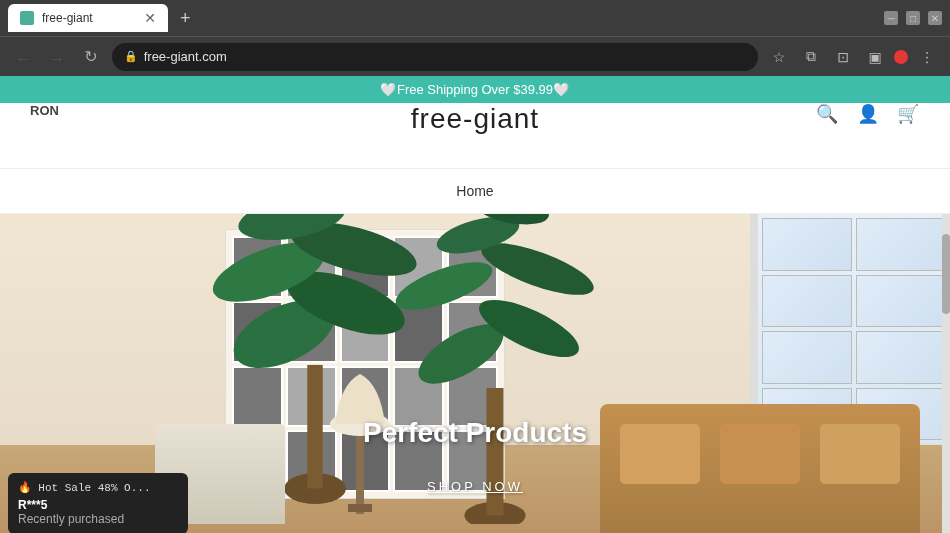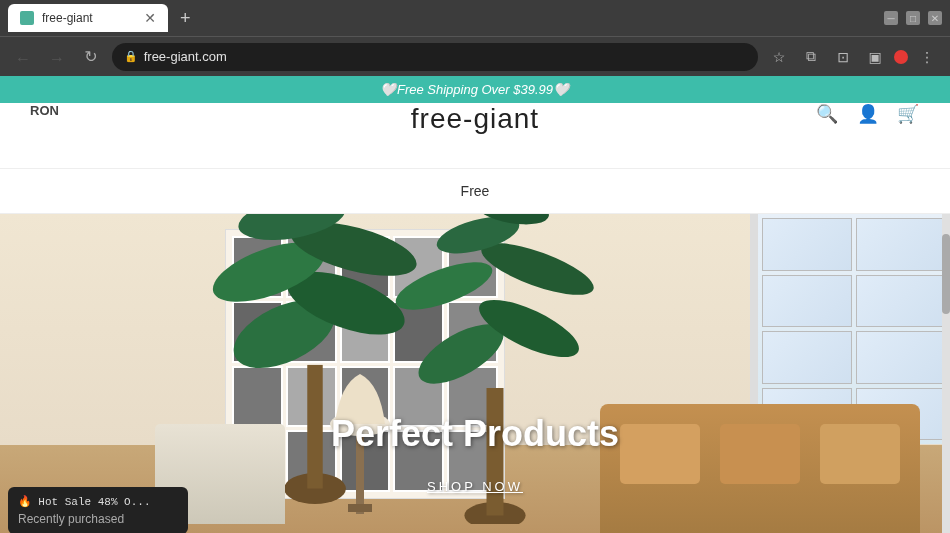--- a/index.html
+++ b/index.html
@@ -157,21 +157,20 @@
       width: 950px;
       background: #fff;
     }
 
     .promo-bar {
       background: #3dbdaa;
       text-align: center;
       padding: 6px;
       font-size: 13px;
       color: #fff;
-      font-style: italic;
     }
 
     .site-header {
       display: flex;
       align-items: flex-start;
       padding: 0 30px;
       height: 65px;
       background: #fff;
       position: relative;
     }
@@ -353,25 +352,25 @@
     .hero-overlay {
       position: absolute;
       bottom: 60px;
       left: 50%;
       transform: translateX(-50%);
       text-align: center;
       z-index: 10;
     }
 
     .hero-title {
-      font-size: 36px;
+      font-size: 28px;
       font-weight: 700;
       color: #fff;
       text-shadow: 1px 1px 4px rgba(0,0,0,0.5);
-      margin-bottom: 24px;
+      margin-bottom: 30px;
       white-space: nowrap;
     }
 
     .hero-cta {
       font-size: 13px;
       color: #fff;
       letter-spacing: 3px;
       text-transform: uppercase;
       cursor: pointer;
       text-shadow: 1px 1px 3px rgba(0,0,0,0.4);
@@ -478,21 +477,21 @@
     <div class="header-user">RON</div>
     <div class="site-logo">free-giant</div>
     <div class="header-icons">
       <span class="header-icon">🔍</span>
       <span class="header-icon">👤</span>
       <span class="header-icon">🛒</span>
     </div>
   </div>
 
   <nav class="site-nav">
-    <a class="nav-link">Free</a>
+    <a class="nav-link">Home</a>
   </nav>
 
   <div class="hero">
 
     <div class="hero-wall"></div>
     <div class="hero-floor"></div>
 
     <div class="window-right">
       <div class="window-pane"></div>
       <div class="window-pane"></div>
@@ -568,20 +567,21 @@
       <path d="M5 80 Q10 40 30 30 Q50 40 55 80 Z" fill="#ece0c8"></path>
     </svg>
 
     <div class="hero-overlay">
       <div class="hero-title">Perfect Products</div>
       <div class="hero-cta">SHOP NOW</div>
     </div>
 
     <div class="notification-popup">
       <div class="notif-top">🔥 Hot Sale 48% O...</div>
+      <div class="notif-user">R***5</div>
       <div class="notif-sub">Recently purchased</div>
     </div>
 
     <div class="scrollbar-track">
       <div class="scrollbar-thumb"></div>
     </div>
   </div>
 </div>
 
 </body></html>

